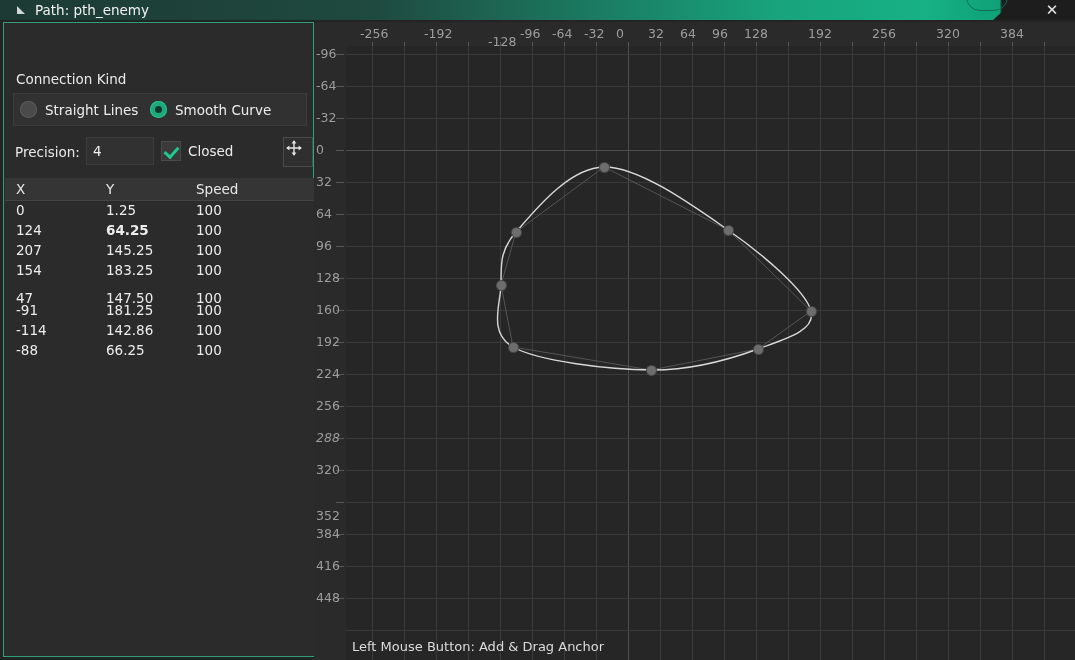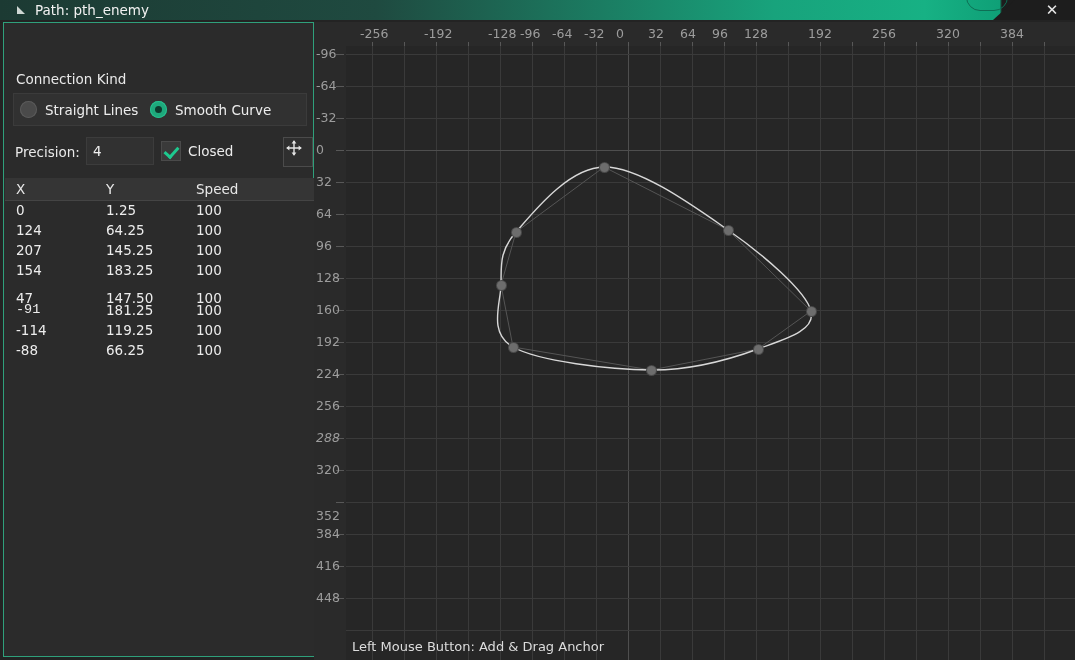--- a/index.html
+++ b/index.html
@@ -376,46 +376,46 @@
     </div>
 
     <div class="tbl-body" id="table-body">
         <div class="trow" style="top: 0px;">
           <div class="td col-x" style="top: 1px;">0</div>
           <div class="td col-y" style="top: 1px;">1.25</div>
           <div class="td col-s" style="top: 1px;">100</div>
         </div>
         <div class="trow" style="top: 20px;">
           <div class="td col-x" style="top: 1px;">124</div>
-          <div class="td col-y" style="top: 1px;">64.25</div>
+          <div class="td col-y" style="top: 1px; font-weight: bold;">64.25</div>
           <div class="td col-s" style="top: 1px;">100</div>
         </div>
         <div class="trow" style="top: 40px;">
           <div class="td col-x" style="top: 1px;">207</div>
           <div class="td col-y" style="top: 1px;">145.25</div>
           <div class="td col-s" style="top: 1px;">100</div>
         </div>
         <div class="trow" style="top: 60px;">
           <div class="td col-x" style="top: 1px;">154</div>
           <div class="td col-y" style="top: 1px;">183.25</div>
           <div class="td col-s" style="top: 1px;">100</div>
         </div>
         <div class="trow" style="top: 88px;">
           <div class="td col-x" style="top: 1px;">47</div>
           <div class="td col-y" style="top: 1px;">147.50</div>
           <div class="td col-s" style="top: 1px;">100</div>
         </div>
         <div class="trow" style="top: 100px;">
-          <div class="td col-x" style="top: 1px; font-family: Liberation Mono, monospace;">-91</div>
+          <div class="td col-x" style="top: 1px;">-91</div>
           <div class="td col-y" style="top: 1px;">181.25</div>
           <div class="td col-s" style="top: 1px;">100</div>
         </div>
         <div class="trow" style="top: 120px;">
           <div class="td col-x" style="top: 1px;">-114</div>
-          <div class="td col-y" style="top: 1px;">119.25</div>
+          <div class="td col-y" style="top: 1px;">142.86</div>
           <div class="td col-s" style="top: 1px;">100</div>
         </div>
         <div class="trow" style="top: 140px;">
           <div class="td col-x" style="top: 1px;">-88</div>
           <div class="td col-y" style="top: 1px;">66.25</div>
           <div class="td col-s" style="top: 1px;">100</div>
         </div>
       </div>
   </div>
 
@@ -423,21 +423,21 @@
 
     <div class="ruler-top" id="ruler-top">
         <div class="rt-tick" style="left: 26px;"></div>
         <div class="rt-tick" style="left: 58px;"></div>
         <div class="rt-lbl" style="left: 46px;">-256</div>
         <div class="rt-tick" style="left: 90px;"></div>
         <div class="rt-tick" style="left: 122px;"></div>
         <div class="rt-lbl" style="left: 110px;">-192</div>
         <div class="rt-tick" style="left: 154px;"></div>
         <div class="rt-tick" style="left: 186px;"></div>
-        <div class="rt-lbl" style="left: 174px;">-128</div>
+        <div class="rt-lbl" style="left: 174px; margin-top: 8px;">-128</div>
         <div class="rt-tick" style="left: 218px;"></div>
         <div class="rt-lbl" style="left: 206px;">-96</div>
         <div class="rt-tick" style="left: 250px;"></div>
         <div class="rt-lbl" style="left: 238px;">-64</div>
         <div class="rt-tick" style="left: 282px;"></div>
         <div class="rt-lbl" style="left: 270px;">-32</div>
         <div class="rt-tick" style="left: 314px;"></div>
         <div class="rt-lbl" style="left: 302px;">0</div>
         <div class="rt-tick" style="left: 346px;"></div>
         <div class="rt-lbl" style="left: 334px;">32</div>

